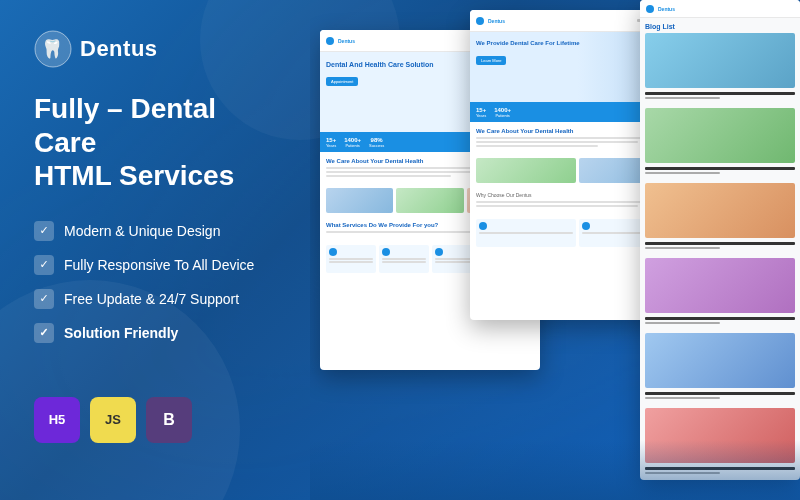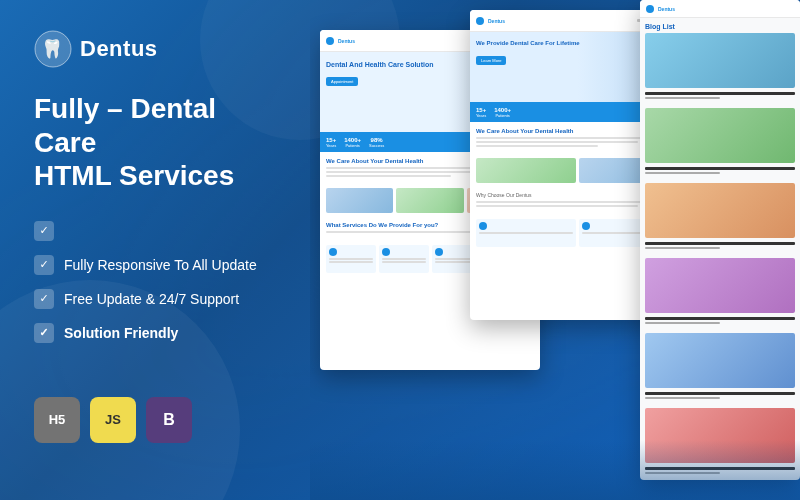--- a/index.html
+++ b/index.html
@@ -110,21 +110,21 @@
 
     .tech-badges {
       display: flex;
       gap: 10px;
       margin-top: 10px;
     }
 
     .badge-html {
       width: 46px;
       height: 46px;
-      background: #737373;
+      background: #6d28d9;
       border-radius: 8px;
       display: flex;
       align-items: center;
       justify-content: center;
       color: #fff;
       font-size: 13px;
       font-weight: 800;
     }
 
     .badge-js {
@@ -469,24 +469,25 @@
     </div>
 
     <div class="main-title">
       <div>Fully – Dental Care</div>
       <div>HTML Services</div>
     </div>
 
     <ul class="features-list">
       <li>
         <span class="check-icon">✓</span>
+        <span>Modern &amp; Unique Design</span>
       </li>
       <li>
         <span class="check-icon">✓</span>
-        <span>Fully Responsive To All Update</span>
+        <span>Fully Responsive To All Device</span>
       </li>
       <li>
         <span class="check-icon">✓</span>
         <span>Free Update &amp; 24/7 Support</span>
       </li>
       <li>
         <span class="check-icon">✓</span>
         <span>Solution Friendly</span>
       </li>
     </ul>

